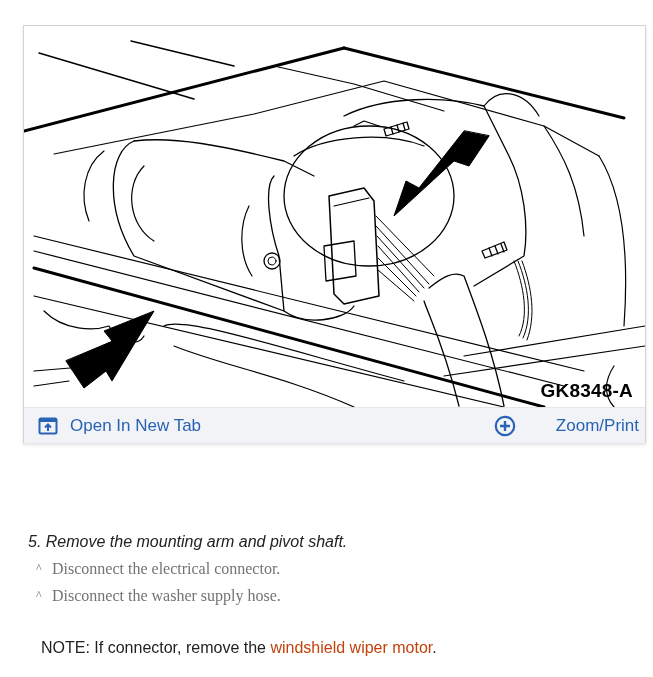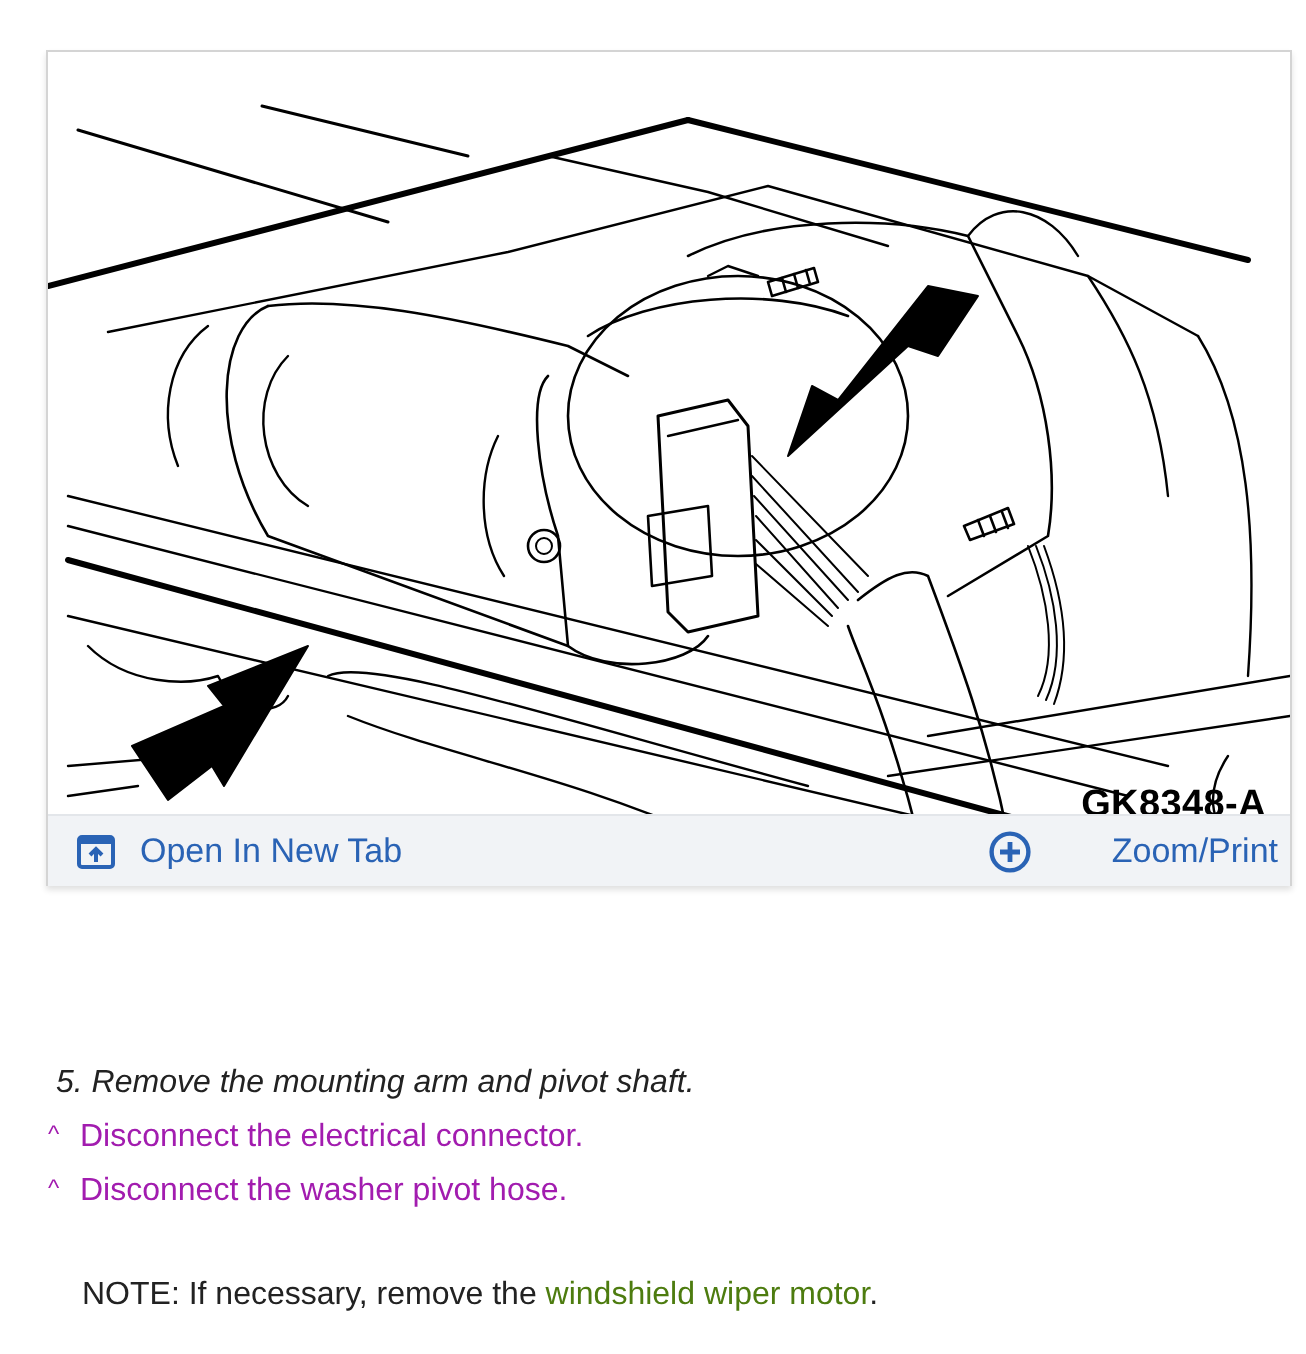--- a/index.html
+++ b/index.html
@@ -1,40 +1,40 @@
 <!DOCTYPE html>
 <html><head>
   <meta charset="utf-8">
   <style>
     html, body { margin: 0; padding: 0; background: #ffffff; }
     body { width: 653px; height: 677px; position: relative; overflow: hidden;
            font-family: "Liberation Sans", "DejaVu Sans", sans-serif; color: #222; }
     .figure { position: absolute; left: 23px; top: 25px; width: 621px; height: 416px;
               border: 1px solid #d4d4d4; box-shadow: 0 2px 3px rgba(0,0,0,0.12); background: #fff; }
-    .diagram { position: absolute; left: 0; top: 12px; width: 621px; height: 381px; overflow: hidden; }
+    .diagram { position: absolute; left: 0; top: 0; width: 621px; height: 381px; overflow: hidden; }
     .diagram svg { display: block; }
     .fig-id { position: absolute; right: 12px; bottom: 5px; font-family: "Liberation Sans", sans-serif;
               font-weight: bold; font-size: 19px; color: #000; letter-spacing: 0.2px; }
     .toolbar { position: absolute; left: 0; top: 381px; width: 621px; height: 35px; background: #f1f3f6;
                border-top: 1px solid #e3e6ea; }
     .tb-btn { position: absolute; top: 0; height: 35px; display: flex; align-items: center;
               color: #2a63b5; font-size: 17px; cursor: pointer; }
     .tb-open { left: 14px; text-align: right; }
     .tb-zoom { right: 6px; gap: 36px; }
     .tb-open .icon { margin-right: 12px; display: inline-flex; }
     .tb-zoom .icon { margin-right: 4px; display: inline-flex; }
     .content { position: absolute; left: 0; top: 530px; width: 653px; }
     .step { position: absolute; left: 28px; top: 3px; font-size: 16px; color: #222; white-space: nowrap; font-style: italic; }
-    .sub { position: absolute; left: 24px; font-size: 16px; color: #a21caf; white-space: nowrap; }
+    .sub { position: absolute; left: 36px; font-size: 16px; color: #737373; white-space: nowrap; font-family: Liberation Serif, serif; }
     .sub .caret { display: inline-block; width: 16px; font-size: 12px; vertical-align: 2px; }
     .sub1 { top: 30px; }
     .sub2 { top: 57px; }
     .note { position: absolute; left: 41px; top: 109px; font-size: 16px; color: #222; white-space: nowrap; }
     .note b { font-weight: normal; }
-    .note a { color: #4d7c0f; text-decoration: none; margin-top: 16px; }
+    .note a { color: #c2410c; text-decoration: none; margin-top: 16px; }
   </style>
 </head>
 <body>
 
 <div class="figure">
   <div class="diagram">
     <svg width="621" height="381" viewBox="0 0 621 381" fill="none" stroke="#000" stroke-linecap="round" stroke-linejoin="round">
 
       <path d="M15 27 L170 73" stroke-width="1.5"></path>
       <path d="M107 15 L210 40" stroke-width="1.5"></path>
@@ -130,20 +130,20 @@
 
 <div class="content">
   <div class="step">
     <span>5.</span>
     <span>Remove the mounting arm and pivot shaft.</span>
   </div>
   <div class="sub sub1">
     <span class="caret">^</span><span>Disconnect the electrical connector.</span>
   </div>
   <div class="sub sub2">
-    <span class="caret">^</span><span>Disconnect the washer pivot hose.</span>
+    <span class="caret">^</span><span>Disconnect the washer supply hose.</span>
   </div>
   <div class="note">
     <b>NOTE:</b>
-    <span>If necessary, remove the</span>
+    <span>If connector, remove the</span>
     <a>windshield wiper motor</a><span>.</span>
   </div>
 </div>
 
 </body></html>

